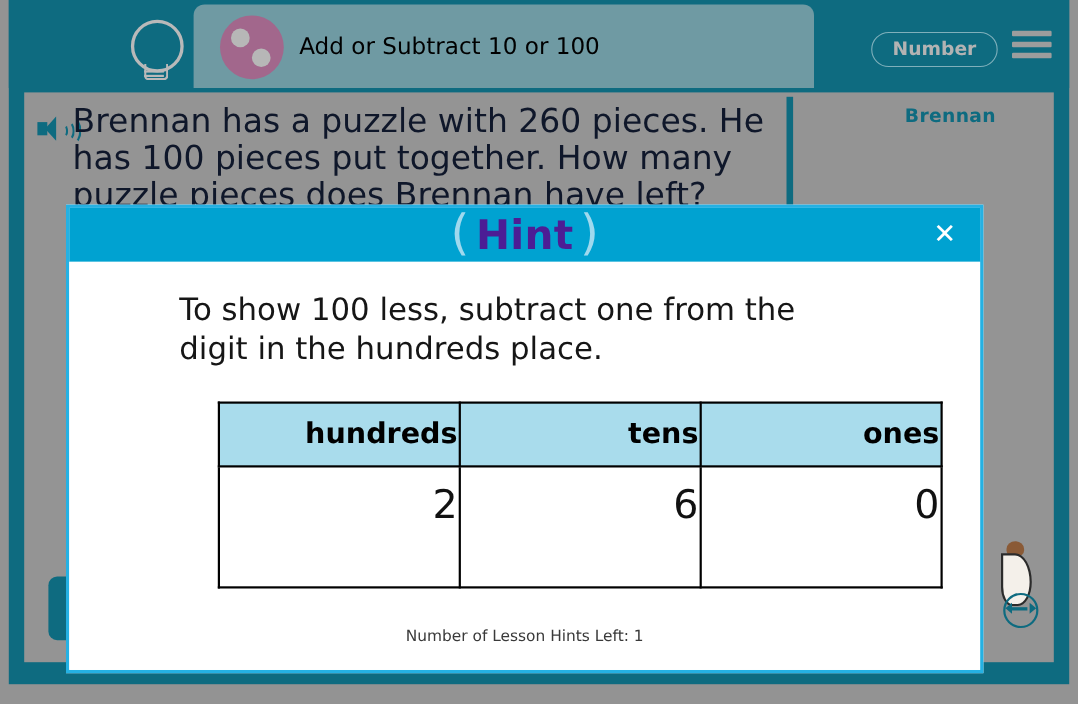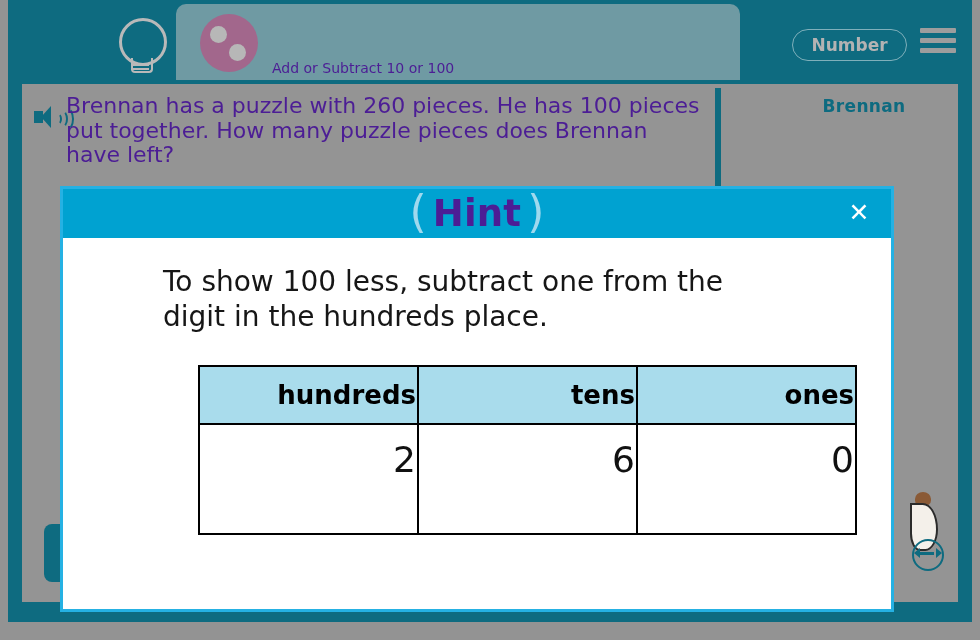--- a/index.html
+++ b/index.html
@@ -43,21 +43,21 @@
   }
   .lesson-icon{
     position:absolute;left:24px;top:10px;width:58px;height:58px;border-radius:50%;
     background:#a2678c;
   }
   .lesson-icon .dot{position:absolute;border-radius:50%;background:#b7b7b7;}
   .lesson-icon .d1{left:10px;top:12px;width:17px;height:17px;}
   .lesson-icon .d2{left:29px;top:30px;width:17px;height:17px;}
   .lesson-title{
     position:absolute;left:96px;top:26px;
-    font-size:14px;color:#4c1d95;white-space:nowrap;margin-top:30px;
+    font-size:21px;color:#000000;white-space:nowrap;
   }
 
   .assign-btn{
     position:absolute;left:784px;top:29px;width:113px;height:30px;
     border:1.5px solid #7fb0bb;border-radius:16px;background:transparent;
     color:#b3b3b3;font-size:17px;font-weight:700;
     display:flex;align-items:center;justify-content:center;cursor:pointer;
   }
   .hamburger{
     position:absolute;left:912px;top:26px;width:36px;height:30px;cursor:pointer;
@@ -82,21 +82,21 @@
     border-right:10px solid #0e6b80;
   }
   .wave{position:absolute;border:2px solid #0e6b80;border-radius:50%;
         border-left-color:transparent;border-top-color:transparent;border-bottom-color:transparent;}
   .w1{left:19px;top:9px;width:5px;height:8px;}
   .w2{left:22px;top:6px;width:8px;height:14px;}
   .w3{left:25px;top:3px;width:11px;height:20px;}
 
   .question{
     position:absolute;left:44px;top:10px;width:640px;
-    font-size:22px;line-height:1.12;color:#4c1d95;
+    font-size:30px;line-height:1.12;color:#0f172a;
   }
 
   
   .progress-wrap{position:absolute;left:762px;top:12px;width:160px;text-align:center;}
   .progress-label{font-size:17px;font-weight:700;color:#0e6b80;letter-spacing:.3px;}
   .ring{position:relative;margin:6px auto 0;width:96px;height:96px;}
   .ring svg{display:block;}
   .ring-text{
     position:absolute;left:0;top:40px;width:96px;text-align:center;
     font-size:21px;color:#0e6b80;
@@ -265,16 +265,17 @@
         </thead>
         <tbody>
           <tr>
             <td>2</td>
             <td>6</td>
             <td>0</td>
           </tr>
         </tbody>
       </table>
 
+      <div class="hints-left">Number of Lesson Hints Left: 1</div>
     </div>
   </div>
 
 </div>
 
 </body></html>

